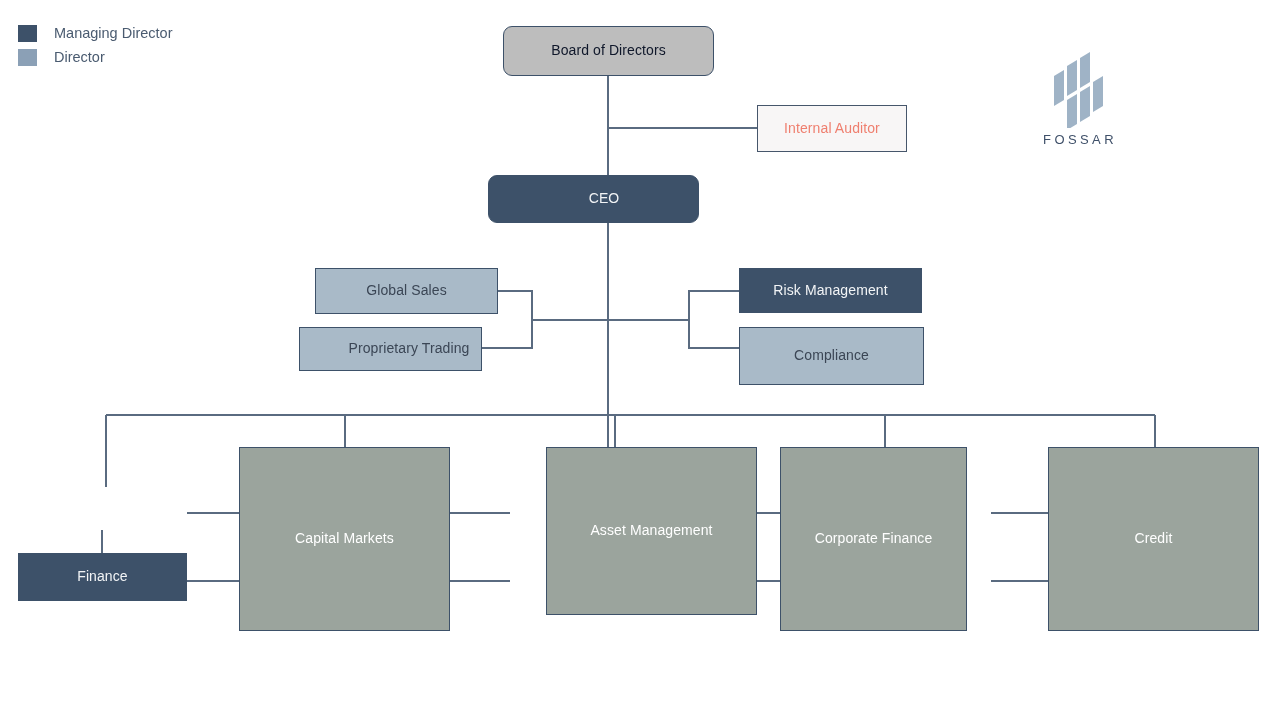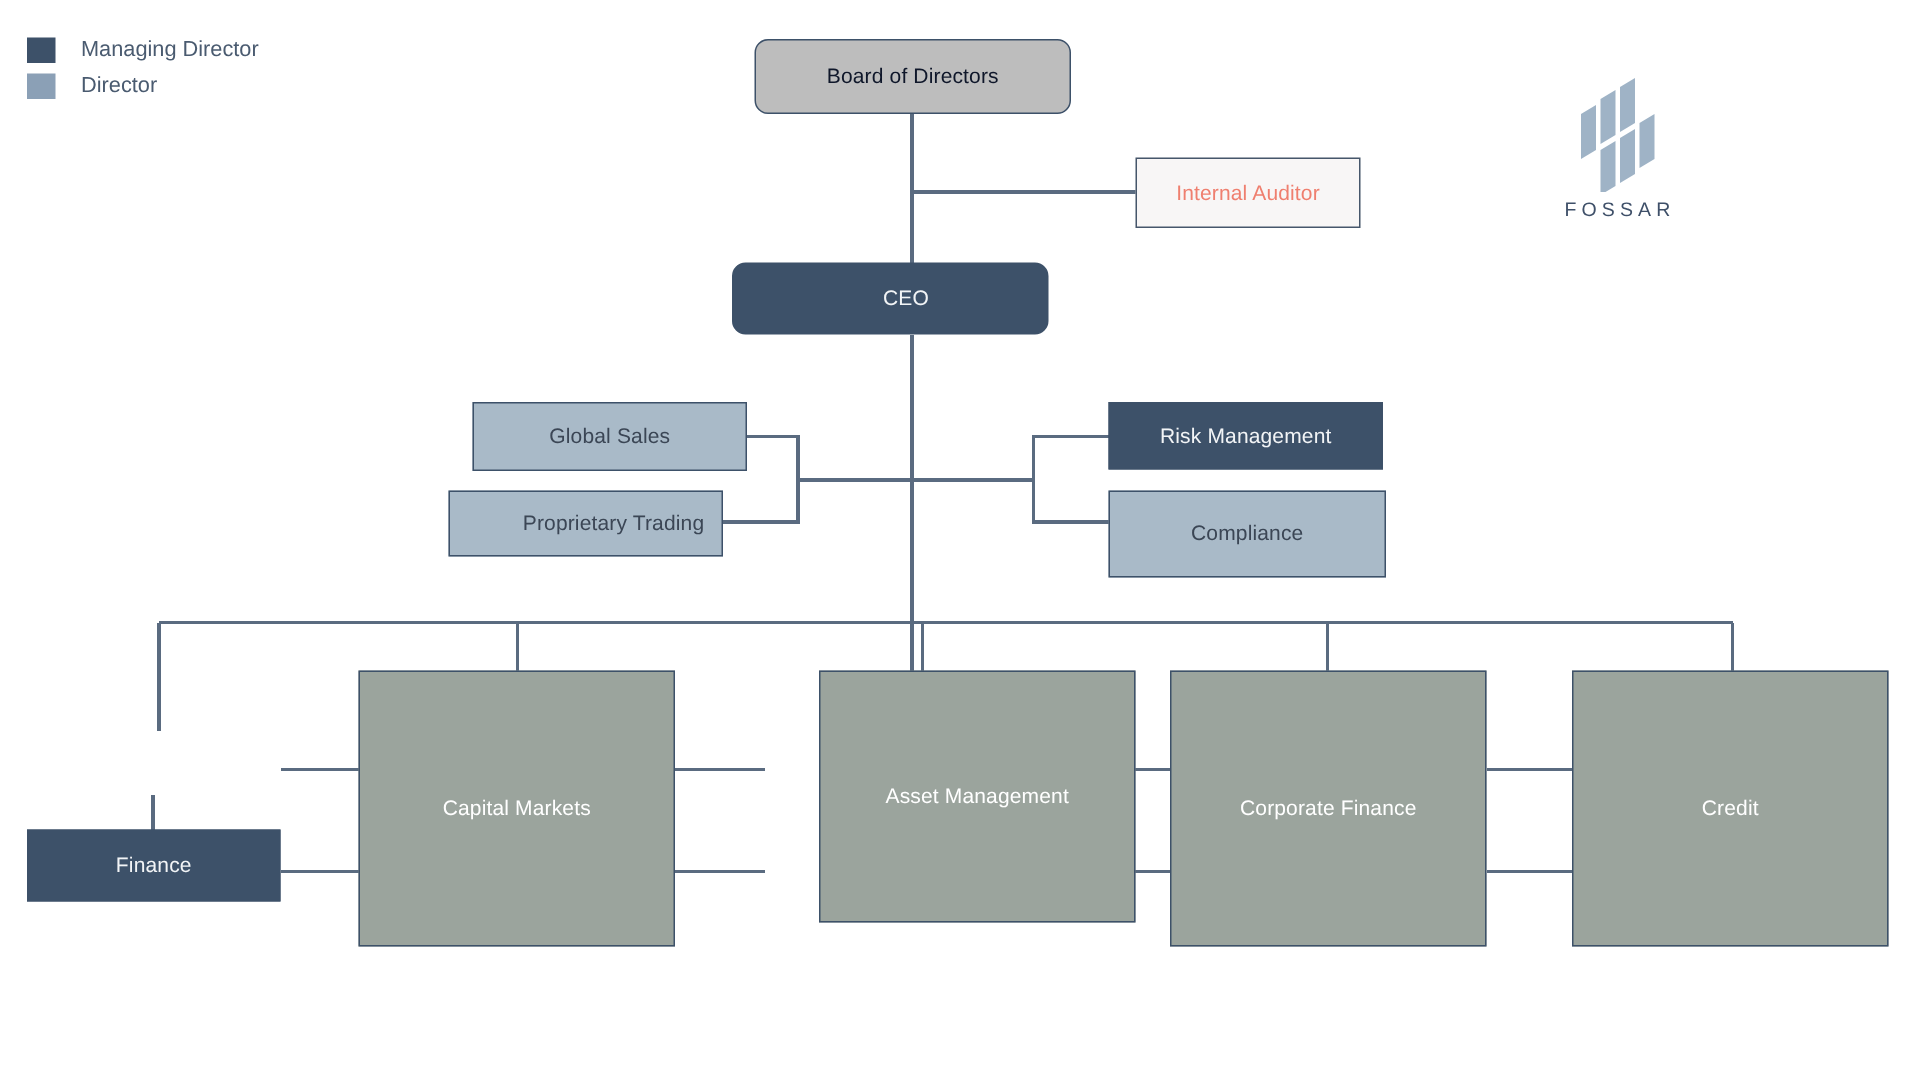--- a/index.html
+++ b/index.html
@@ -179,21 +179,21 @@
   </div>
 
   <div class="node fill-unit" style="left:239px; top:447px; width:211px; height:184px;">
     <span>Capital Markets</span>
   </div>
 
   <div class="node fill-unit" style="left:510px; top:447px; width:211px; height:168px;margin-left:36px;">
     <span>Asset Management</span>
   </div>
 
-  <div class="node fill-unit" style="left:780px; top:447px; width:211px; height:184px;">
+  <div class="node fill-unit" style="left:780px; top:447px; width:187px; height:184px;">
     <span>Corporate Finance</span>
   </div>
 
   <div class="node fill-unit" style="left:1048px; top:447px; width:211px; height:184px;">
     <span>Credit</span>
   </div>
 
   <div class="logo">
     <svg class="logo-mark" width="96" height="80" viewBox="0 0 96 80">
       <g fill="#9fb3c6">

